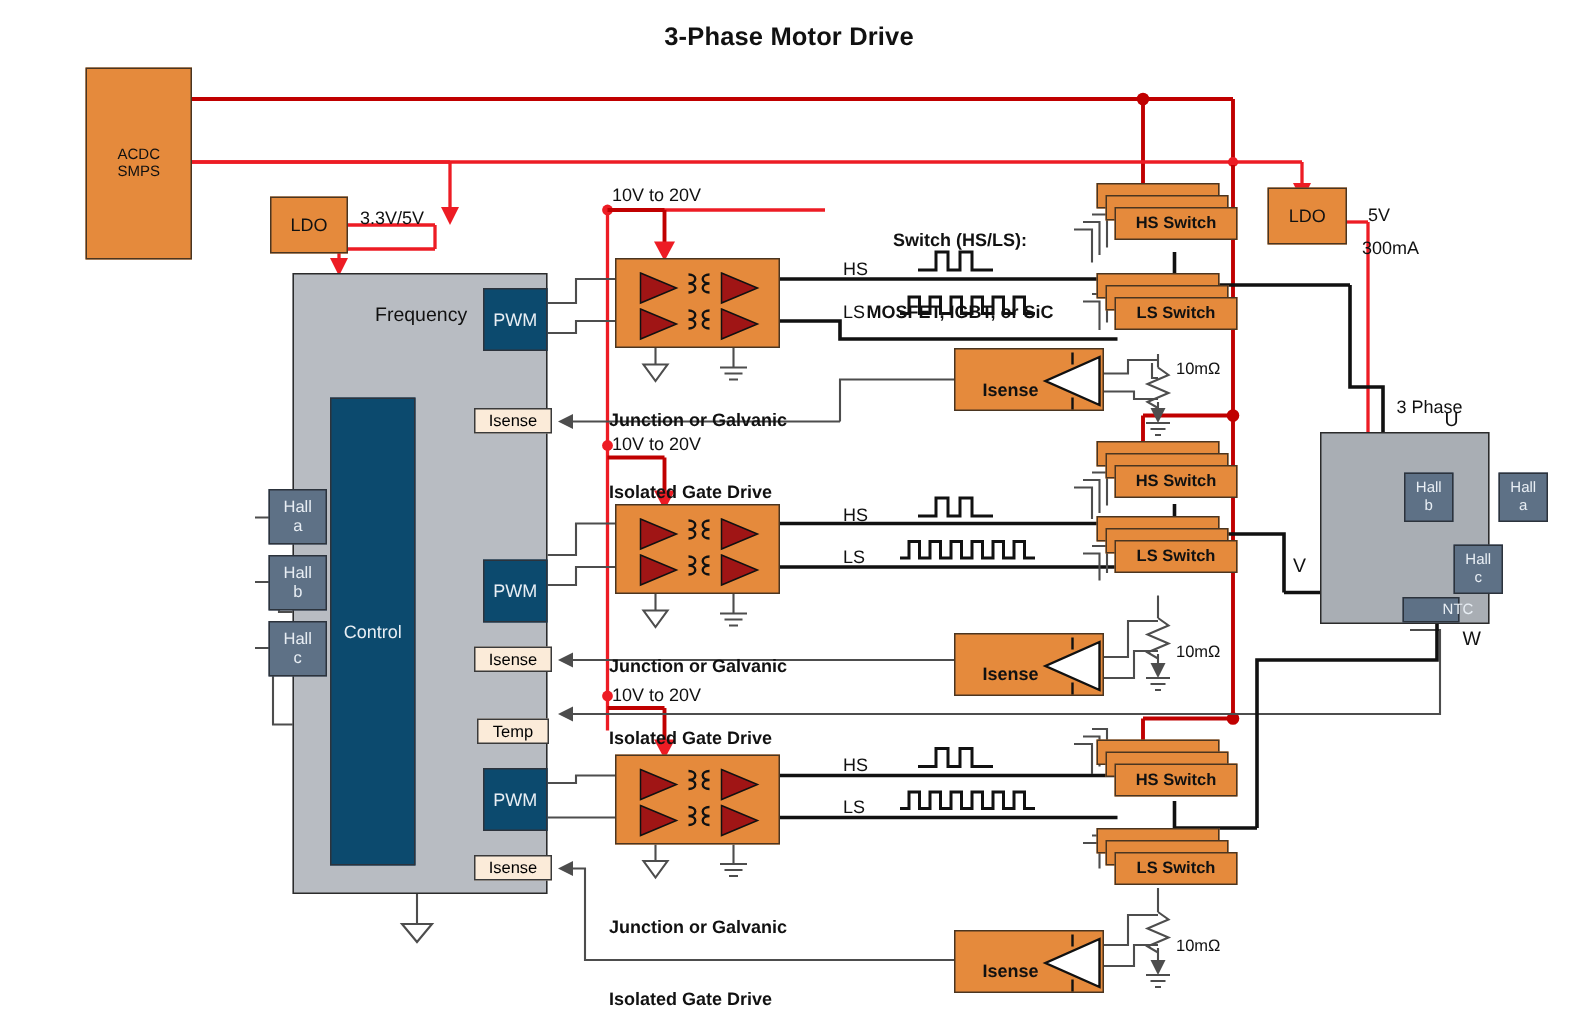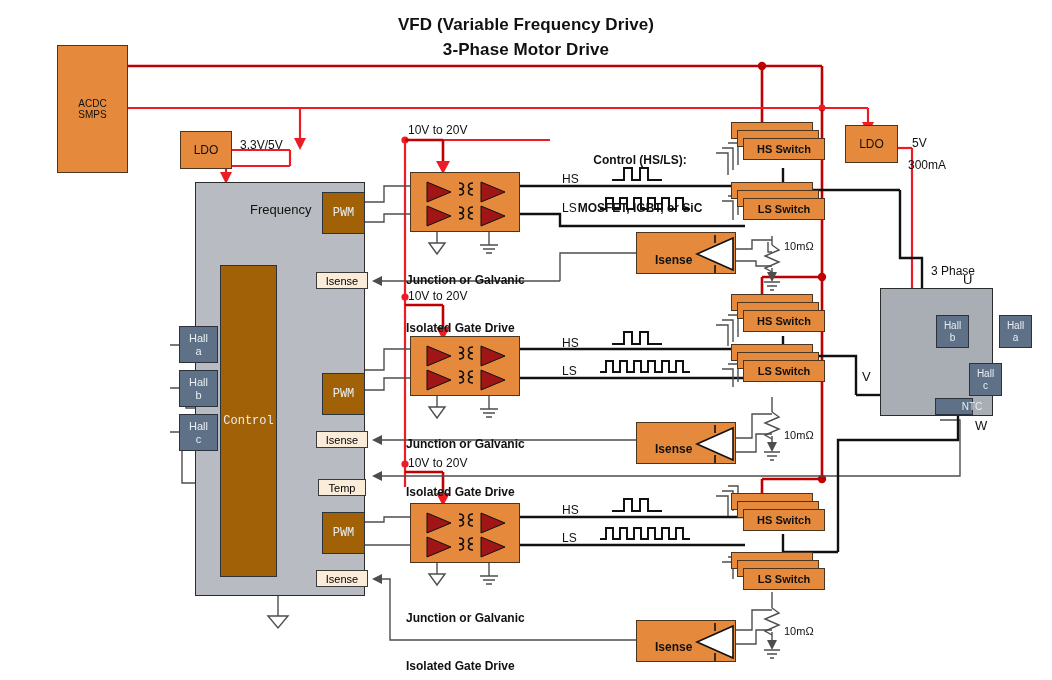--- a/index.html
+++ b/index.html
@@ -8,21 +8,21 @@
 
   .title{position:absolute;left:0;top:12px;width:1052px;text-align:center;
          font-size:17px;font-weight:bold;color:#111;line-height:25px;letter-spacing:.1px;}
 
   
   .abs{position:absolute;box-sizing:border-box;}
 
   .orange{background:#E58A3C;border:1.5px solid #4a3520;}
   .slate{background:#5E7186;border:1.5px solid #2c333c;color:#e8eef4;margin-left:48px;}
   .grayblk{background:#B8BCC2;border:1.5px solid #2b2b2b;}
-  .darkslate{background:#a16207;border:1.5px solid #2c333c;font-family:Liberation Mono, monospace;}
+  .darkslate{background:#0c4a6e;border:1.5px solid #2c333c;}
   .cream{background:#FBEBD9;border:1.5px solid #3a3a3a;color:#000;}
   .motorbox{background:#A9AEB4;border:1.5px solid #2b2b2b;}
 
   .ctr{display:flex;align-items:center;justify-content:center;text-align:center;}
   .lbl{position:absolute;font-size:12px;color:#111;white-space:pre;line-height:15px;}
   .lbl.b{font-weight:bold;}
 
   svg.layer{position:absolute;left:0;top:0;width:1052px;height:680px;overflow:visible;}
   svg.layer *{vector-effect:non-scaling-stroke;}
   .sig{stroke:#4d4d4d;stroke-width:1.4;fill:none;}
@@ -30,21 +30,20 @@
   .pwr{stroke:#ED1C24;stroke-width:2.2;fill:none;}
   .pwrdk{stroke:#C00000;stroke-width:2.6;fill:none;}
   .gnd{stroke:#4d4d4d;stroke-width:1.4;fill:none;}
 </style>
 </head>
 <body>
 
 <div id="root">
 
   <div class="title">
-    <div>VFD (Variable Frequency Drive)</div>
     <div>3-Phase Motor Drive</div>
   </div>
 
   <svg class="layer">
 
     <path class="pwrdk" d="M128 66 H822"></path>
     <path class="pwrdk" d="M762 66 V131"></path>
     <path class="pwrdk" d="M822 66 V110"></path>
     <circle cx="762" cy="66" r="4.2" fill="#C00000"></circle>
 
@@ -354,21 +353,21 @@
       <path d="M62 34 c-6 0 -6 6 0 6 c-6 0 -6 6 0 6" stroke="#111" stroke-width="1.6" fill="none"></path>
     </svg>
   </div>
   <div class="lbl b" style="left:406px;top:578px;line-height:16px;">
     <div>Junction or Galvanic</div>
     <div>Isolated Gate Drive</div>
   </div>
   <div class="lbl" style="left:408px;top:456px;">10V to 20V</div>
 
   <div class="lbl b" style="left:555px;top:120px;line-height:16px;text-align:center;width:170px;">
-    <div>Control (HS/LS):</div>
+    <div>Switch (HS/LS):</div>
     <div>MOSFET, IGBT, or SiC</div>
   </div>
 
   <div class="lbl" style="left:562px;top:172px;font-size:12px;">HS</div>
   <div class="lbl" style="left:562px;top:201px;font-size:12px;">LS</div>
   <div class="lbl" style="left:562px;top:336px;font-size:12px;">HS</div>
   <div class="lbl" style="left:562px;top:364px;font-size:12px;">LS</div>
   <div class="lbl" style="left:562px;top:503px;font-size:12px;">HS</div>
   <div class="lbl" style="left:562px;top:531px;font-size:12px;">LS</div>
 

